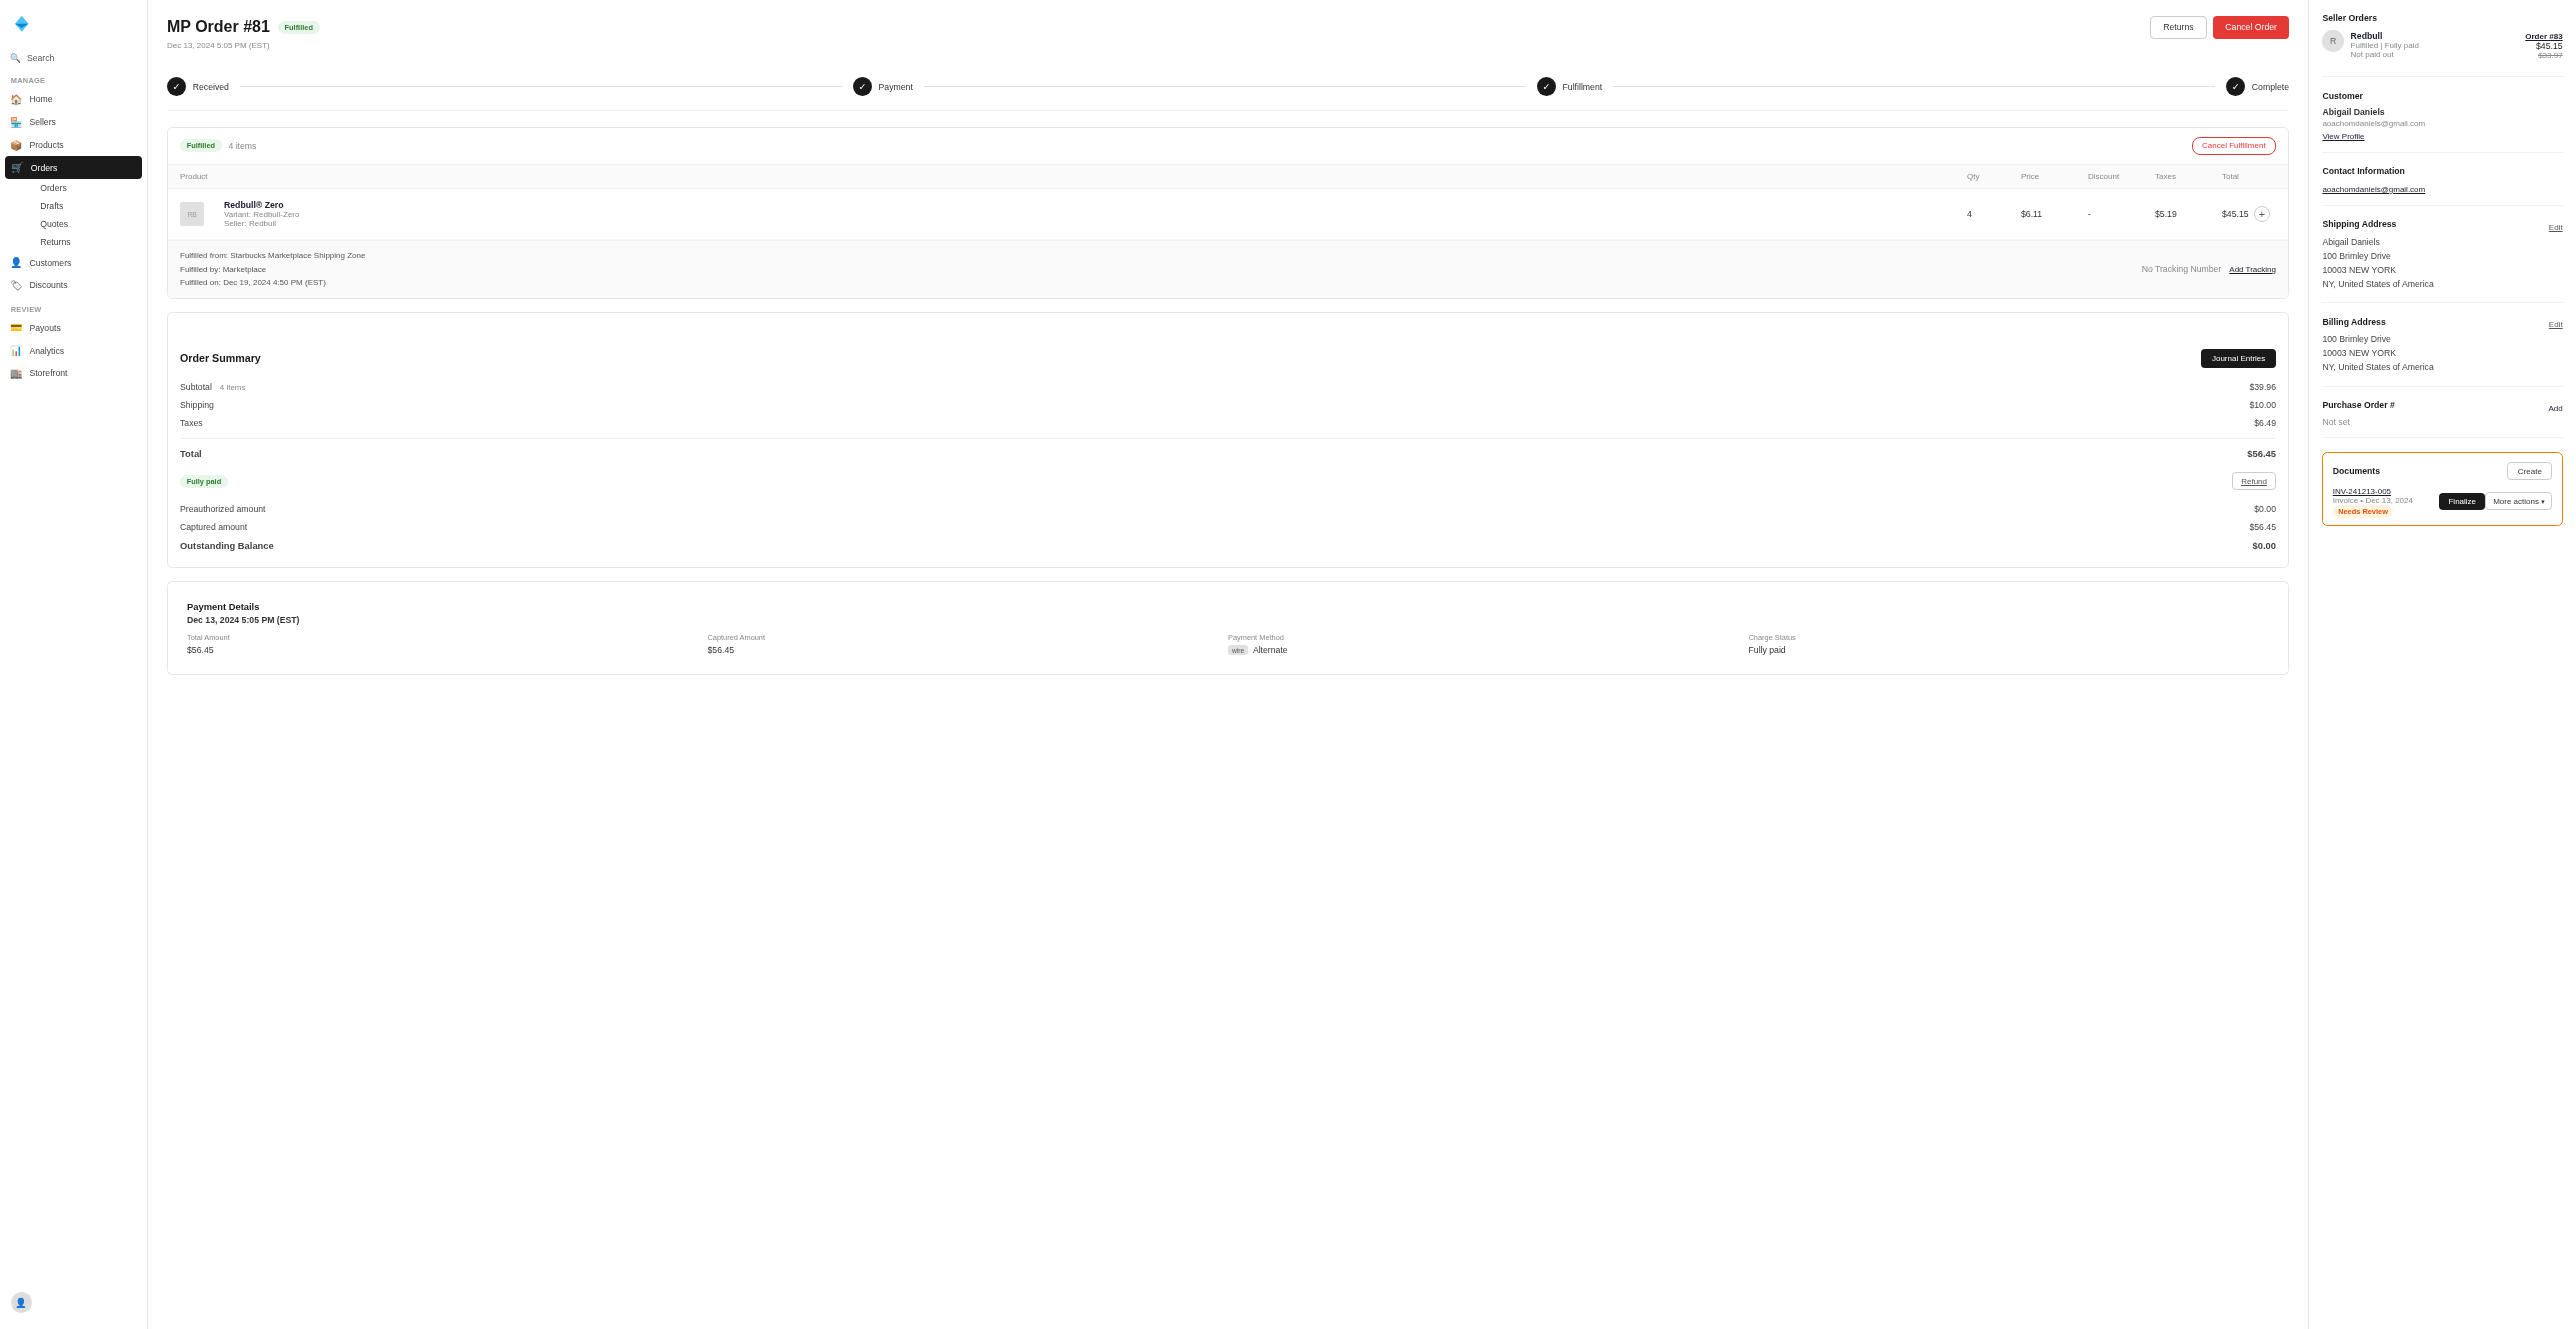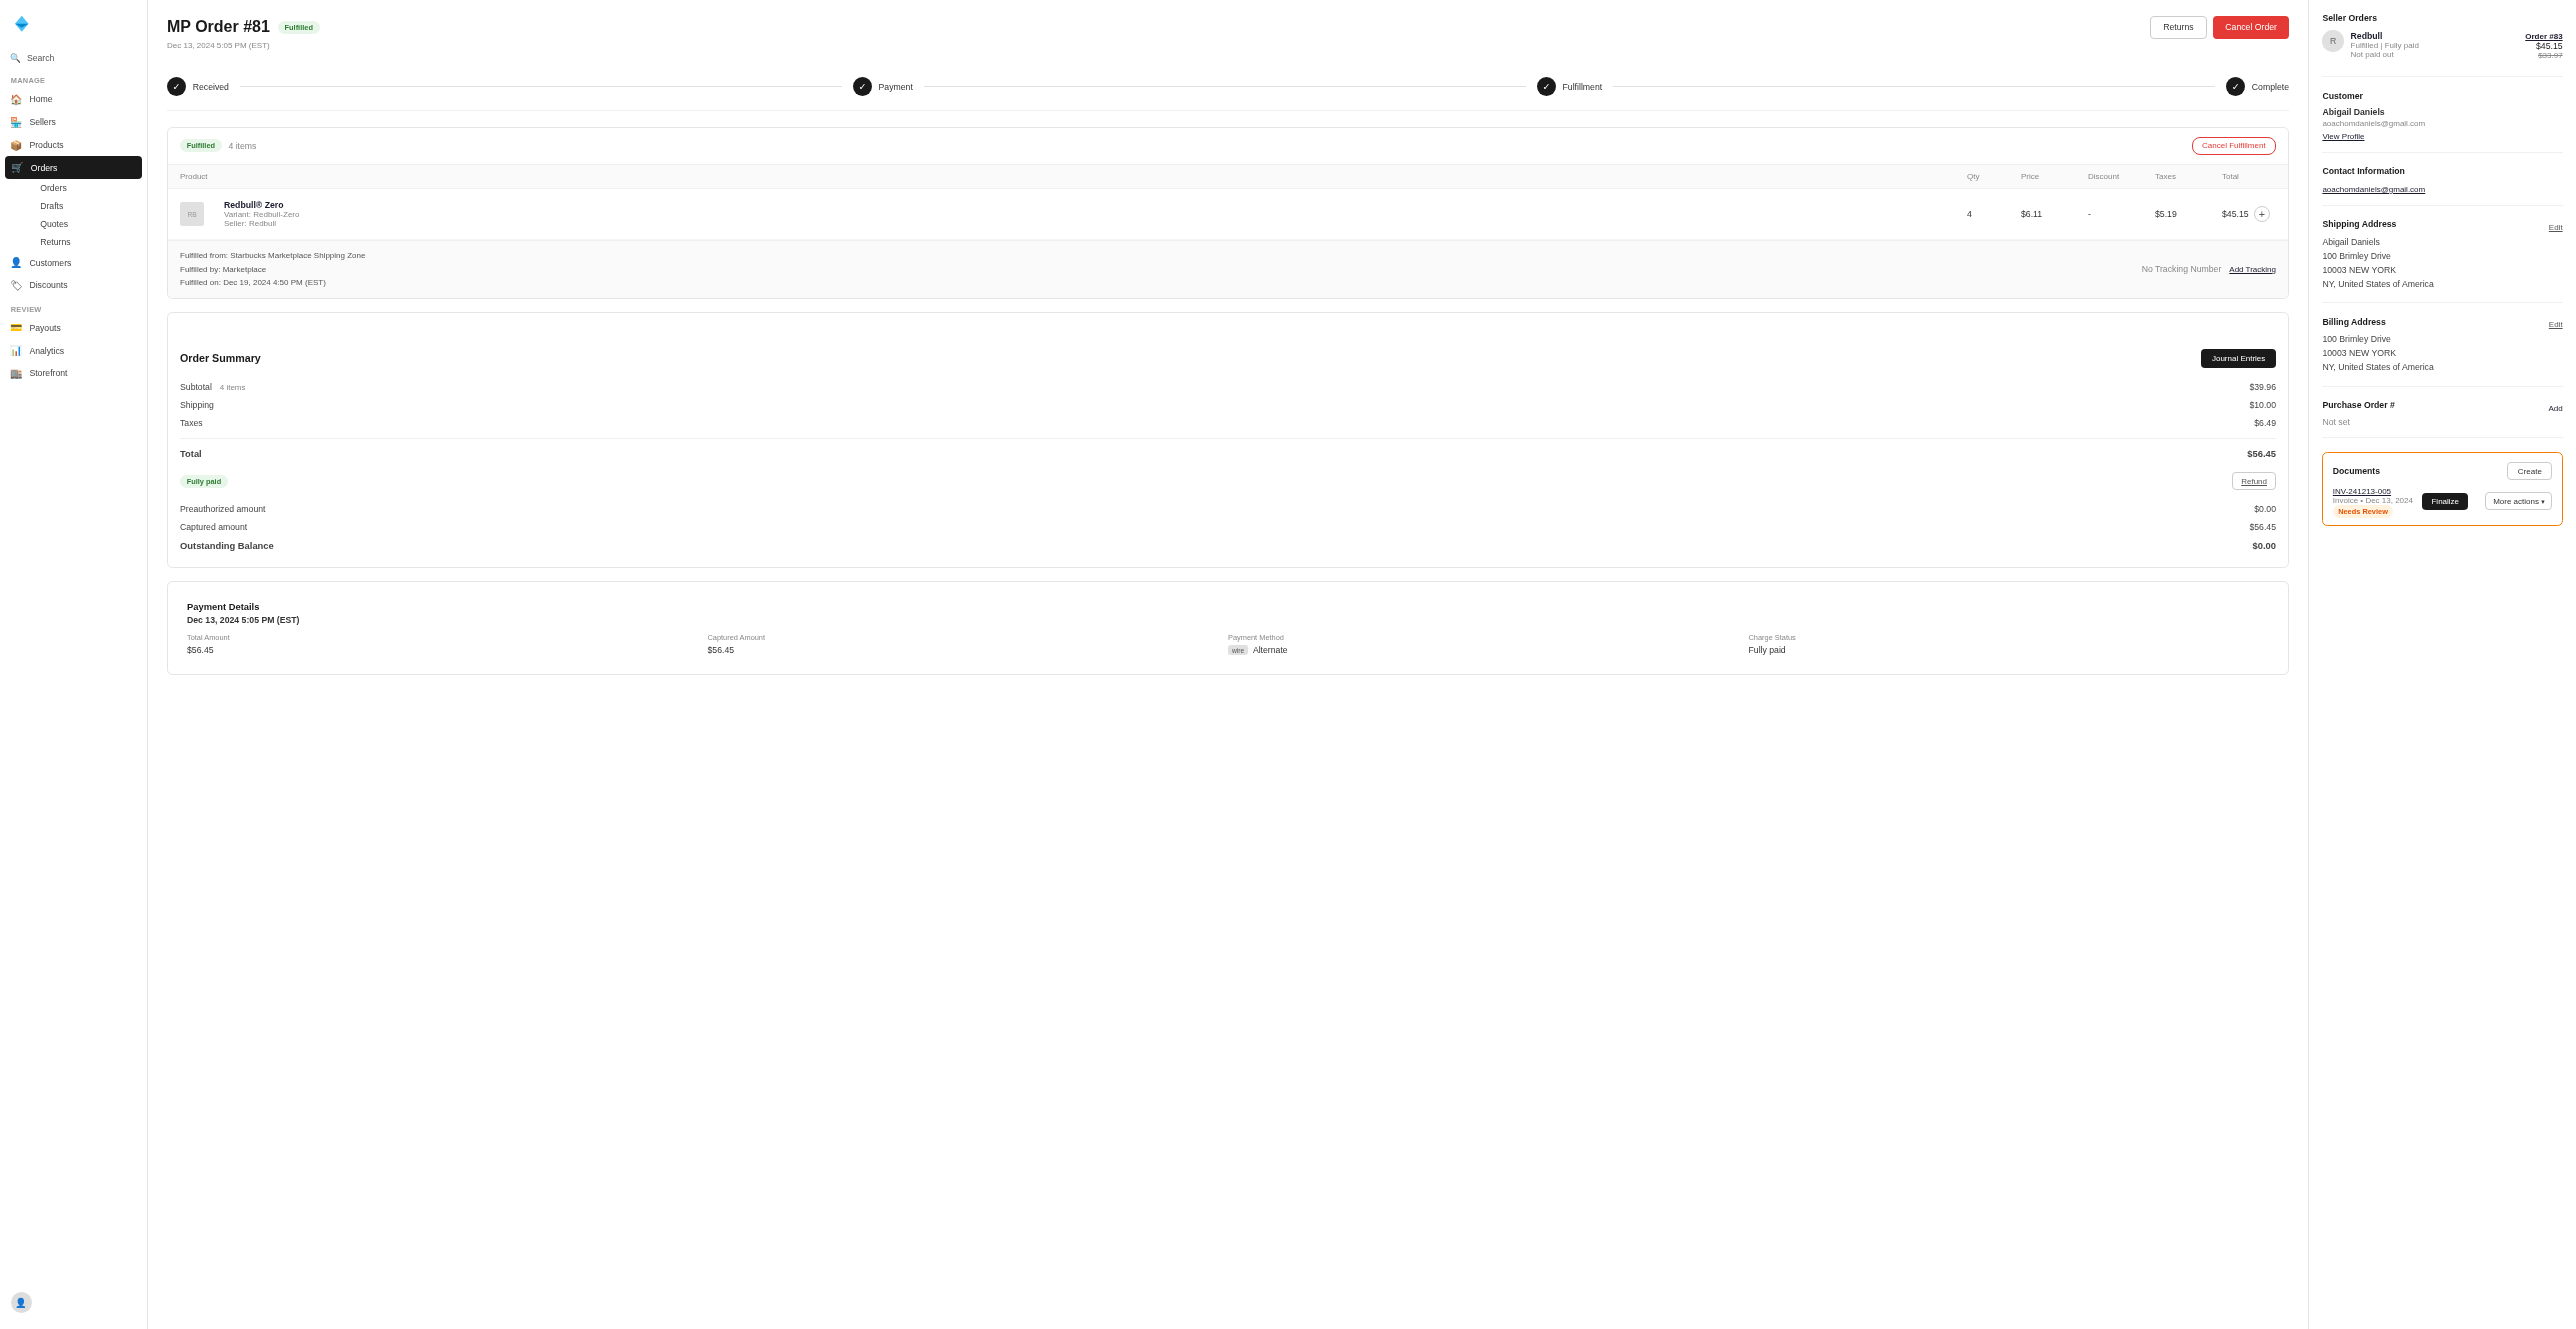--- a/index.html
+++ b/index.html
@@ -113,21 +113,21 @@
     .add-link { font-size: 8px; color: #1a1a2e; cursor: pointer; }
 
     
     .documents-section { border: 1.3px solid #f57c00; border-radius: 5.4px; padding: 9.4px; margin-bottom: 10.7px; }
     .doc-header { display: flex; align-items: center; justify-content: space-between; margin-bottom: 6.7px; }
     .doc-title { font-size: 8.7px; font-weight: 600; }
     .create-btn { background: #fff; border: 0.7px solid #ccc; color: #333; border-radius: 4px; padding: 3.4px 9.4px; font-size: 8px; cursor: pointer; }
     .doc-item { display: flex; align-items: center; justify-content: space-between; margin-top: 5.4px; }
     .doc-info .doc-link { font-size: 8px; color: #1a1a2e; text-decoration: underline; cursor: pointer; display: block; }
     .doc-info .doc-subtitle { font-size: 8px; color: #888; }
-    .doc-actions { display: flex; align-items: center; gap: 17px; }
+    .doc-actions { display: flex; align-items: center; gap: 0; }
     .needs-review-badge { background: #fff3e0; color: #e65100; font-size: 7.4px; font-weight: 600; padding: 2px 5.4px; border-radius: 8px; }
     .more-actions-btn { background: #fff; border: 0.7px solid #ccc; color: #333; border-radius: 4px; padding: 3.4px 6.7px; font-size: 8px; cursor: pointer; }
     .chevron { font-size: 6.7px; }
   </style>
 </head>
 <body>
 
 <div class="sidebar">
   <div class="sidebar-logo">
     <svg viewBox="0 0 32 32" fill="none">

